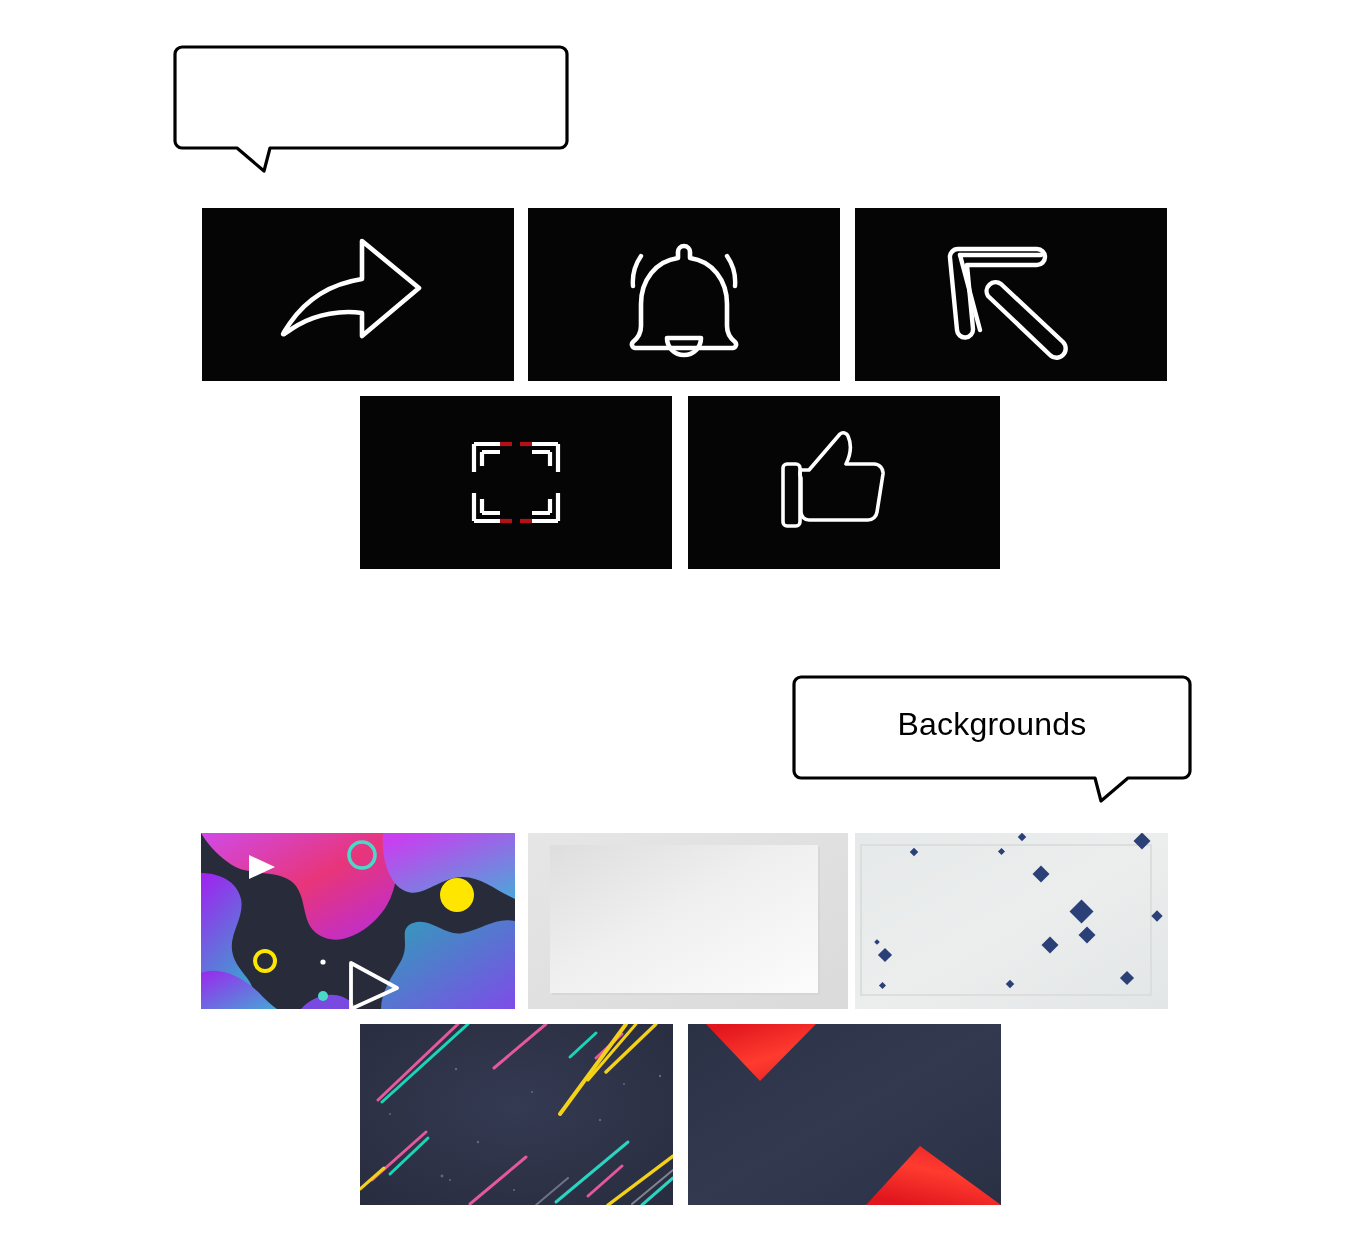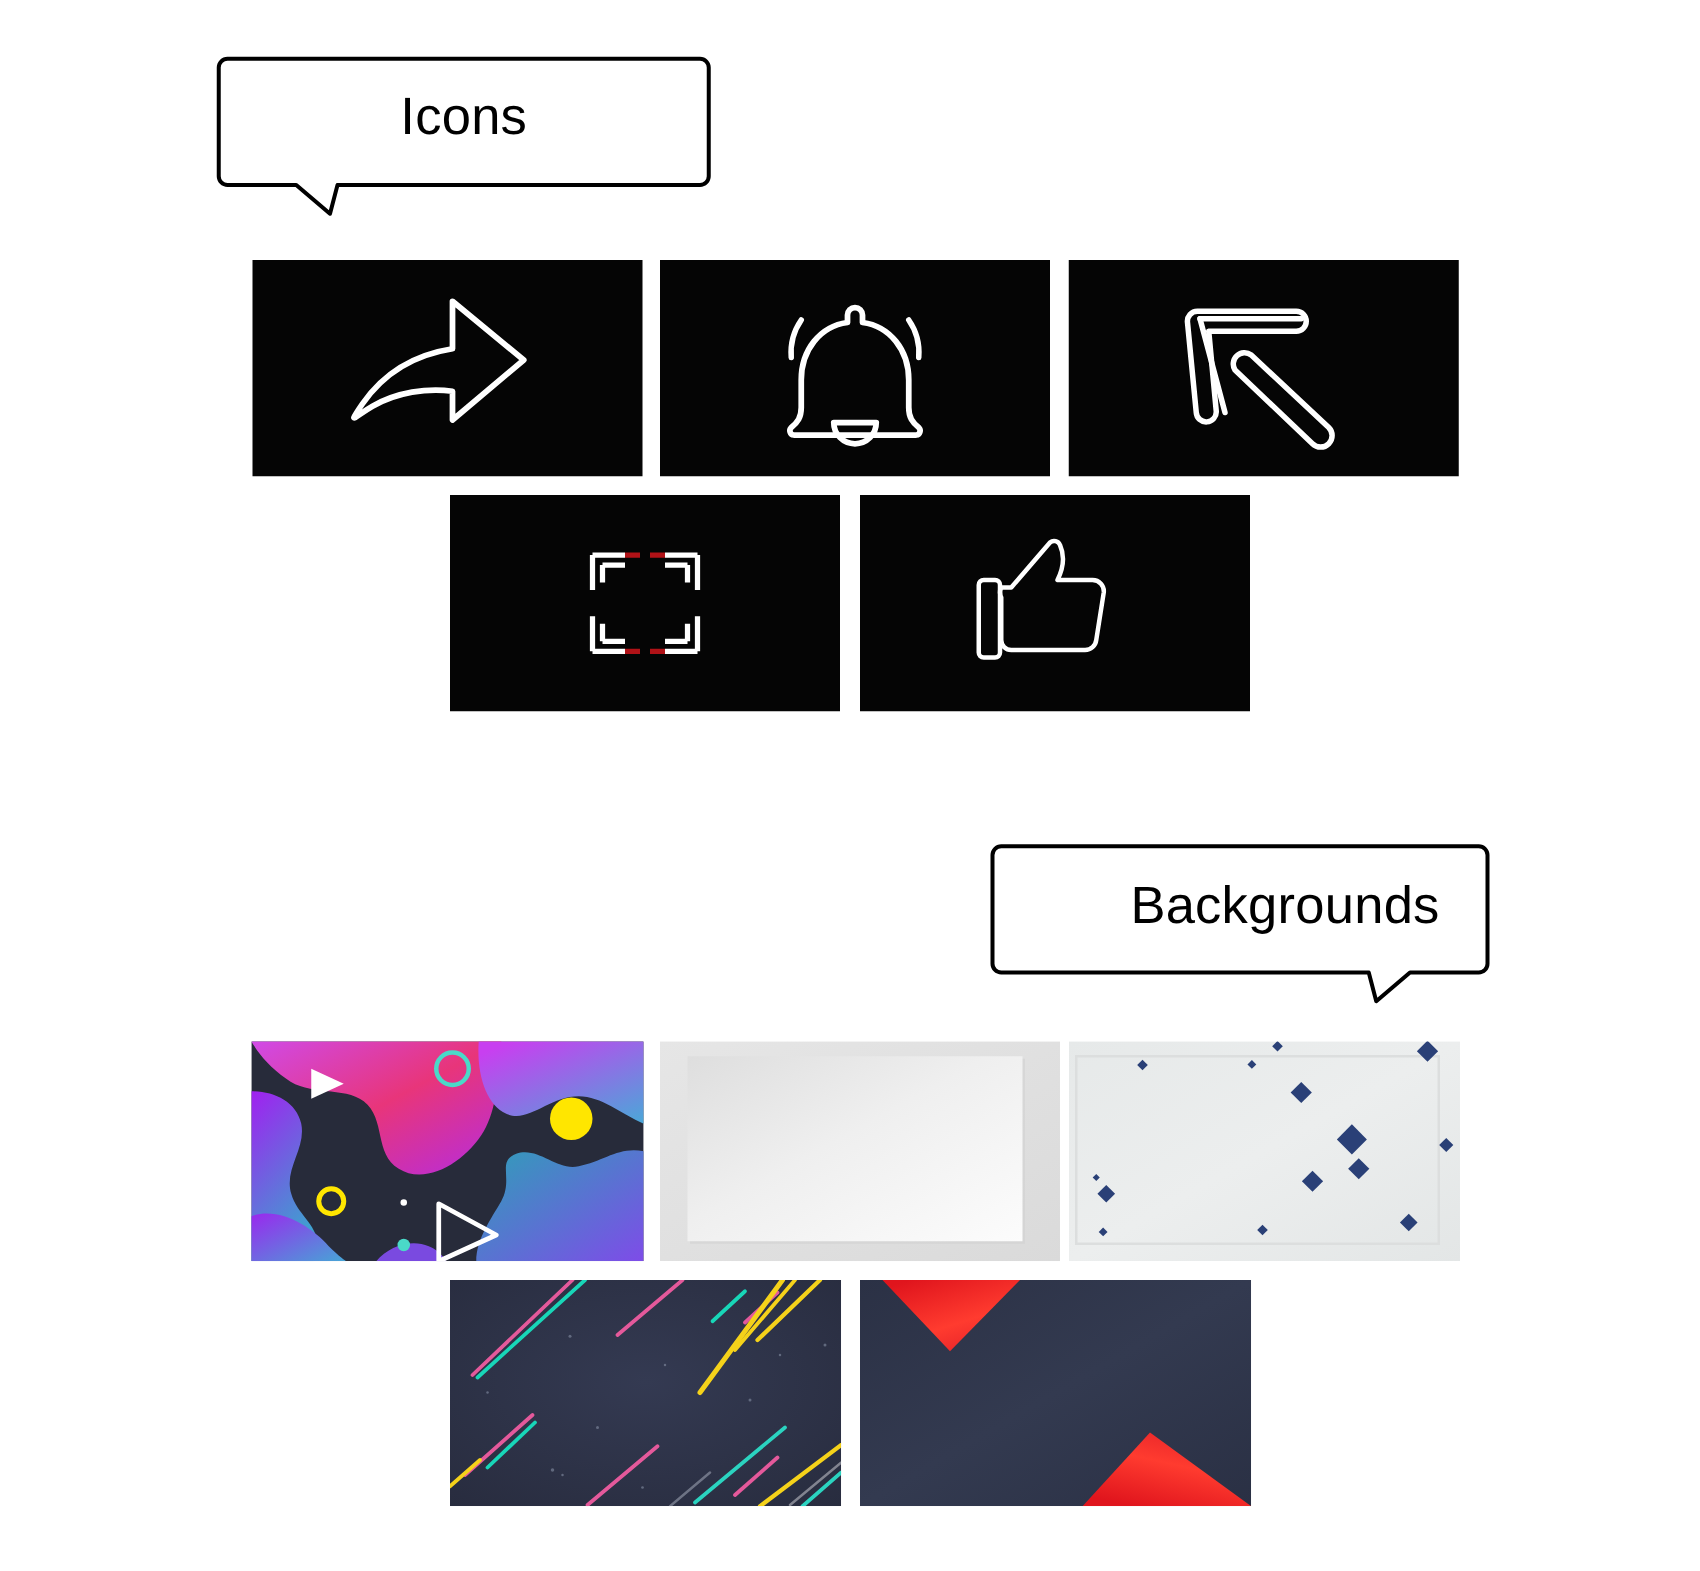--- a/index.html
+++ b/index.html
@@ -30,21 +30,21 @@
     font-weight: 400;
     letter-spacing: 0.2px;
     white-space: nowrap;
     pointer-events: none;
   }
 
   #callout-icons { left: 174px; top: 46px; width: 394px; height: 110px; }
   #callout-icons .label { top: 23px; font-size: 42px; line-height: 48px; }
 
   #callout-backgrounds { left: 793px; top: 676px; width: 398px; height: 110px; }
-  #callout-backgrounds .label { top: 24px; font-size: 42px; line-height: 48px; margin-left: 36px; }
+  #callout-backgrounds .label { top: 24px; font-size: 32px; line-height: 48px; }
 
   
   .tile {
     position: absolute;
     overflow: hidden;
   }
   .tile svg, .tile .inner { display: block; width: 100%; height: 100%; }
 
   .icon-tile { background: #050505; }
 
@@ -64,21 +64,20 @@
   #tile-bg-streaks  { left: 360px; top: 1024px; width: 313px; height: 181px; }
   #tile-bg-triangles{ left: 688px; top: 1024px; width: 313px; height: 181px; }
 </style>
 </head>
 <body>
 
 <div class="callout" id="callout-icons">
   <svg viewBox="0 0 394 110" width="394" height="110">
     <path d="M8,1 H386 A7,7 0 0 1 393,8 V95 A7,7 0 0 1 386,102 H96 L90,125 L63,102 H8 A7,7 0 0 1 1,95 V8 A7,7 0 0 1 8,1 Z" fill="#ffffff" stroke="#000000" stroke-width="3.2" stroke-linejoin="round"></path>
   </svg>
-  <div class="label">Icons</div>
 </div>
 
 <div class="tile icon-tile" id="tile-share">
   <svg viewBox="0 0 312 173">
     <path d="M160,33 L217,80 L160,128 L160,105 C140,102 115,106 96,117 C82,125 75,134 88,115 C104,92 128,76 160,71 Z" fill="none" stroke="#ffffff" stroke-width="4.6" stroke-linejoin="round" stroke-linecap="round"></path>
   </svg>
 </div>
 
 <div class="tile icon-tile" id="tile-bell">
   <svg viewBox="0 0 312 173">

